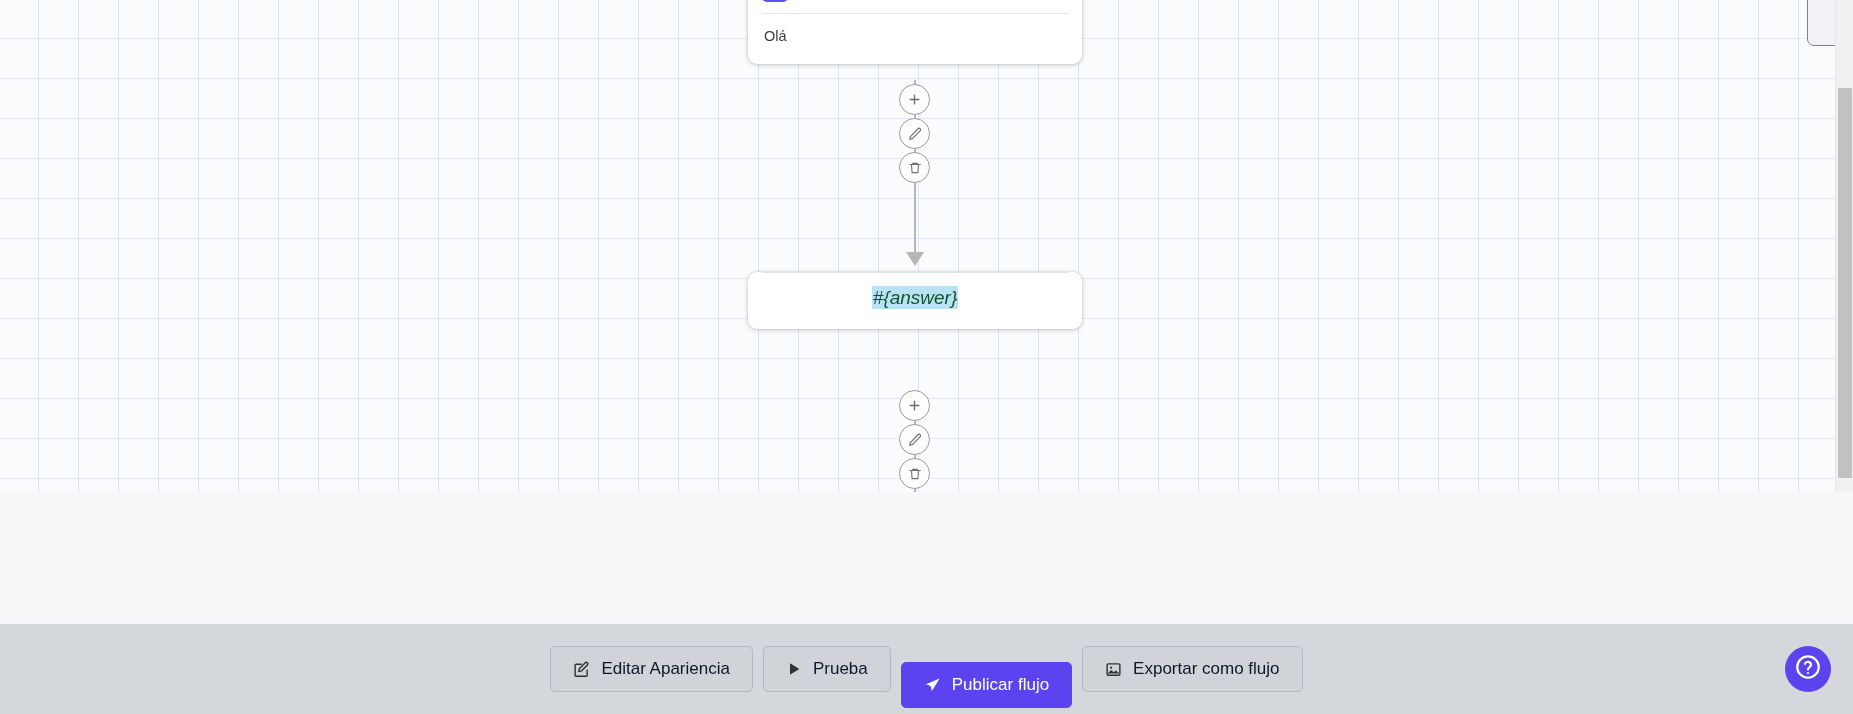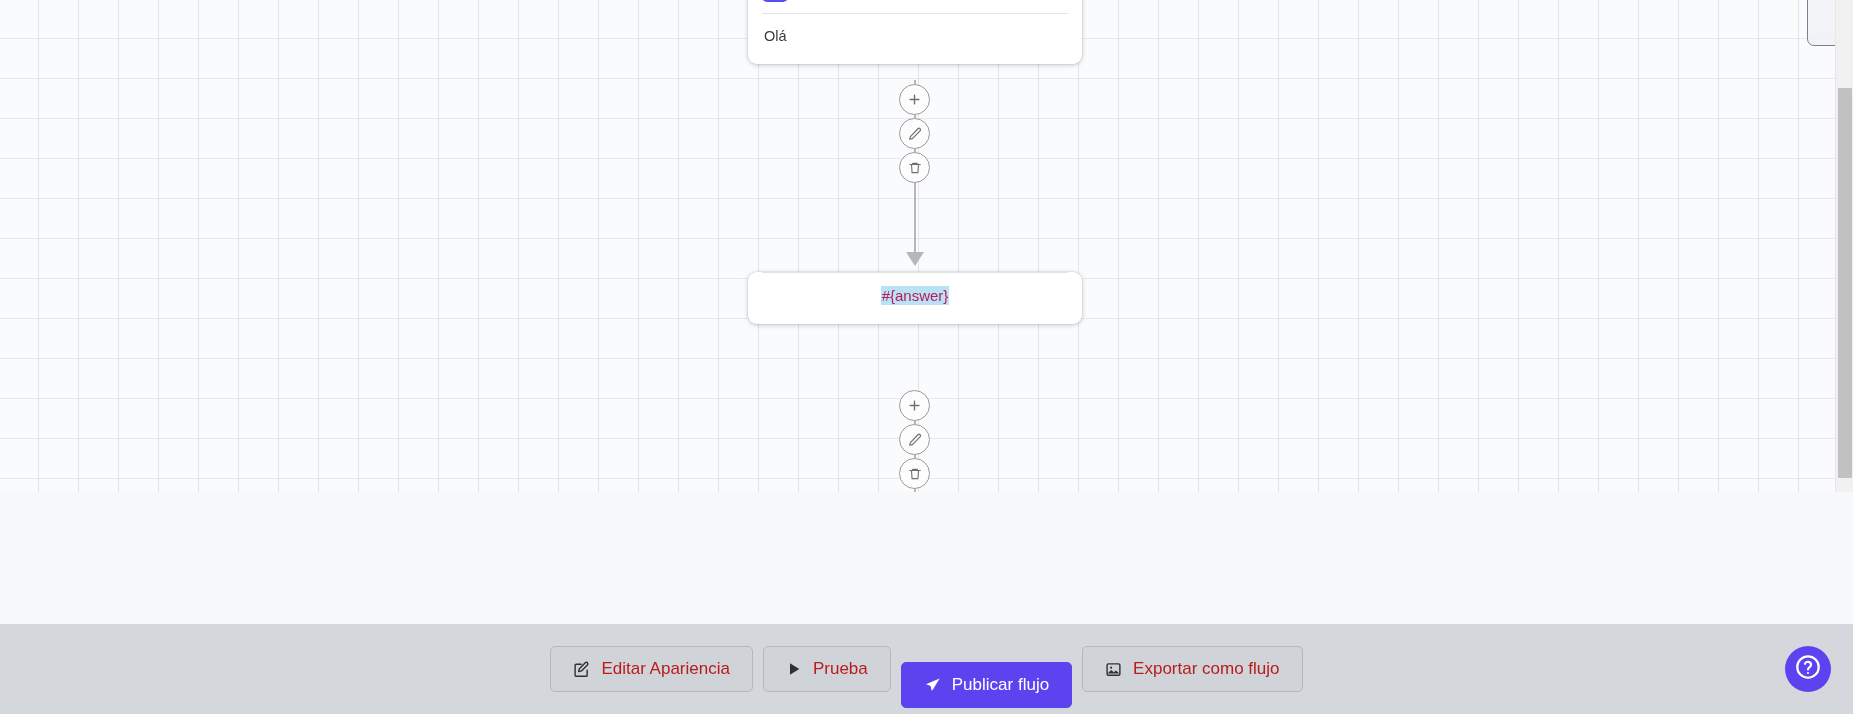--- a/index.html
+++ b/index.html
@@ -154,24 +154,25 @@
   .node-body {
     padding: 14px 16px 20px 16px;
     font-size: 14.5px;
     color: #3a3b3e;
     min-height: 28px;
   }
   .body-left   { text-align: left; }
   .body-center { text-align: center; }
 
   .var-token {
+    font-style: italic;
     background: #b9e2f5;
-    color: #be185d;
+    color: #14532d;
     padding: 1px 1px;
-    font-size: 15px;
+    font-size: 19px;
   }
 
   
   #vscroll {
     position: absolute;
     right: 0; top: 0;
     width: 18px; height: 624px;
     background: #f1f1f1;
     border-left: 1px solid #e6e6e6;
     z-index: 6;
@@ -223,21 +224,21 @@
     min-width: 118px;
     padding: 0 22px;
     border: 1px solid #b4b7bd;
     border-radius: 5px;
     background: #d0d3d8;
     display: flex;
     align-items: center;
     justify-content: center;
     gap: 11px;
     font-size: 17px;
-    color: #b91c1c;
+    color: #0f172a;
     cursor: pointer;
     white-space: nowrap;
   }
   .tbtn svg { display: block; flex: 0 0 auto; }
   .tbtn.primary {
     background: #5b43f0;
     border-color: #5b43f0;
     color: #ffffff;
     margin-top: 32px;
   }

